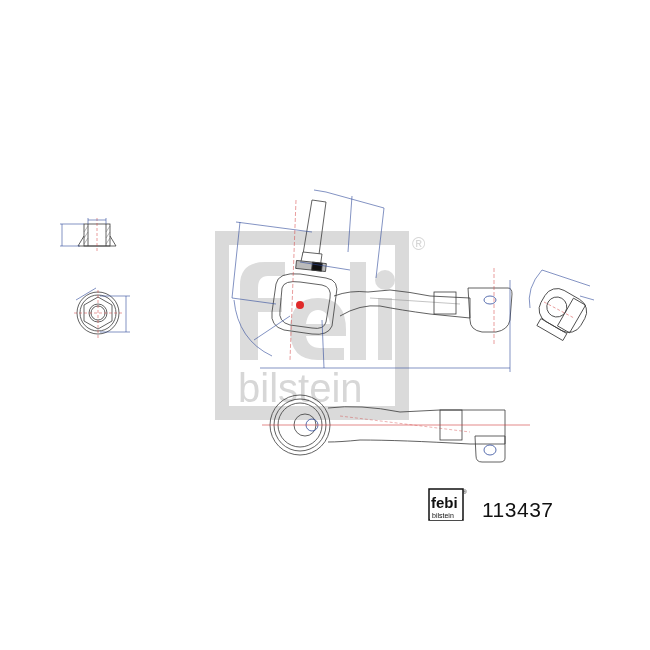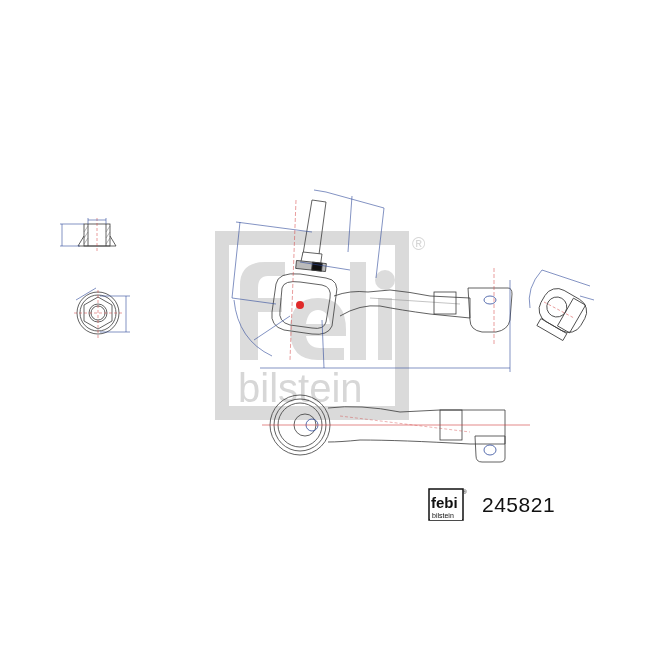--- a/index.html
+++ b/index.html
@@ -1,19 +1,19 @@
 <!DOCTYPE html>
 <html><head>
 <meta charset="utf-8">
 <style>
   html, body { margin:0; padding:0; background:#ffffff; }
   body { width:650px; height:650px; position:relative; overflow:hidden; font-family:"Liberation Sans", sans-serif; }
   .canvas { position:absolute; left:0; top:0; width:650px; height:650px; }
   .watermark { position:absolute; left:0; top:0; width:650px; height:650px; pointer-events:none; }
-  .part-number-block { position:absolute; left:428px; top:488px; display:flex; align-items:center; gap:14px; }
+  .part-number-block { position:absolute; left:428px; top:488px; display:flex; align-items:flex-end; gap:14px; }
   .mini-logo { width:40px; height:34px; position:relative; }
   .part-number { font-size:21px; color:#111; letter-spacing:0.5px; font-family:"Liberation Sans", sans-serif; }
 </style>
 </head>
 <body>
 
 <svg class="watermark" viewBox="0 0 650 650">
   <g fill="none" stroke="#dadada" stroke-width="14">
     <rect x="222" y="238" width="180" height="175" rx="0"></rect>
   </g>
@@ -145,14 +145,14 @@
 </svg>
 
 <div class="part-number-block">
   <svg class="mini-logo" viewBox="0 0 40 34">
     <rect x="1" y="1" width="34" height="31" fill="none" stroke="#111" stroke-width="1.5"></rect>
     <text x="3" y="20" font-size="15" font-weight="bold" fill="#111" font-family="Liberation Sans, sans-serif">febi</text>
     <rect x="2" y="23" width="32" height="9" fill="#fff"></rect>
     <text x="4" y="30" font-size="7" fill="#111" font-family="Liberation Sans, sans-serif">bilstein</text>
     <text x="35" y="6" font-size="5" fill="#111" font-family="Liberation Sans, sans-serif">®</text>
   </svg>
-  <span class="part-number">245821</span>
+  <span class="part-number">113437</span>
 </div>
 
 </body></html>

